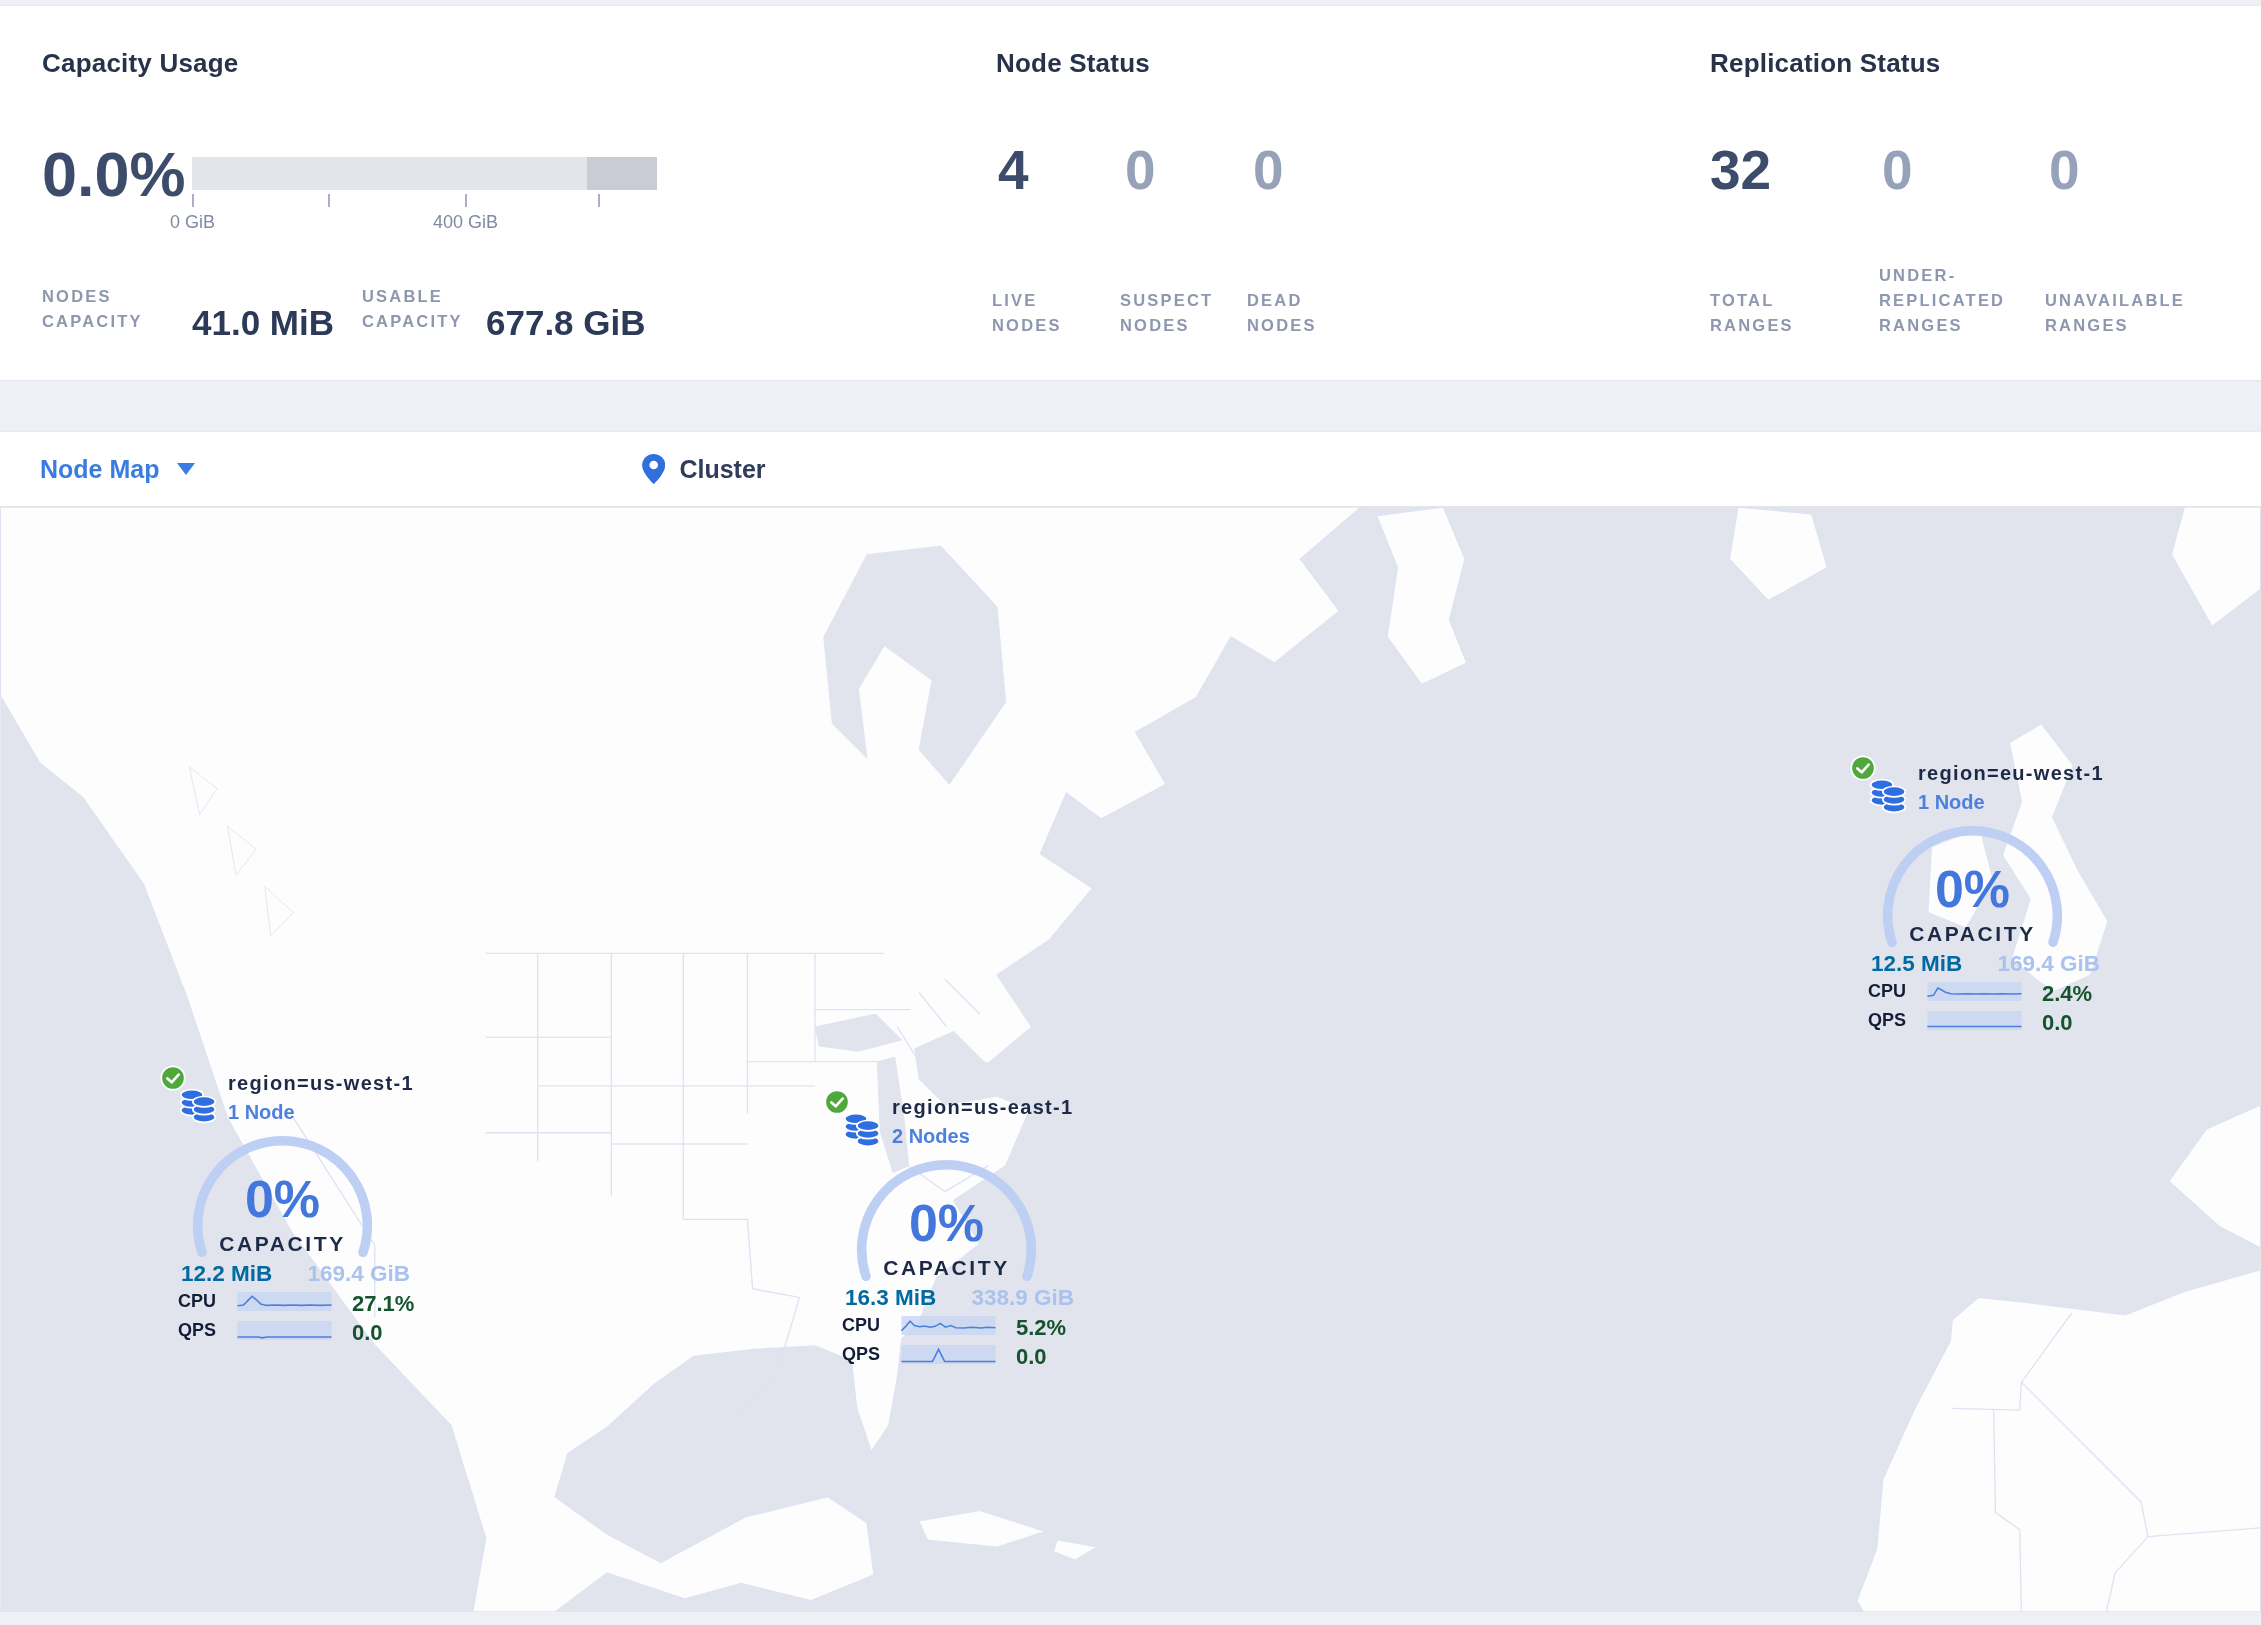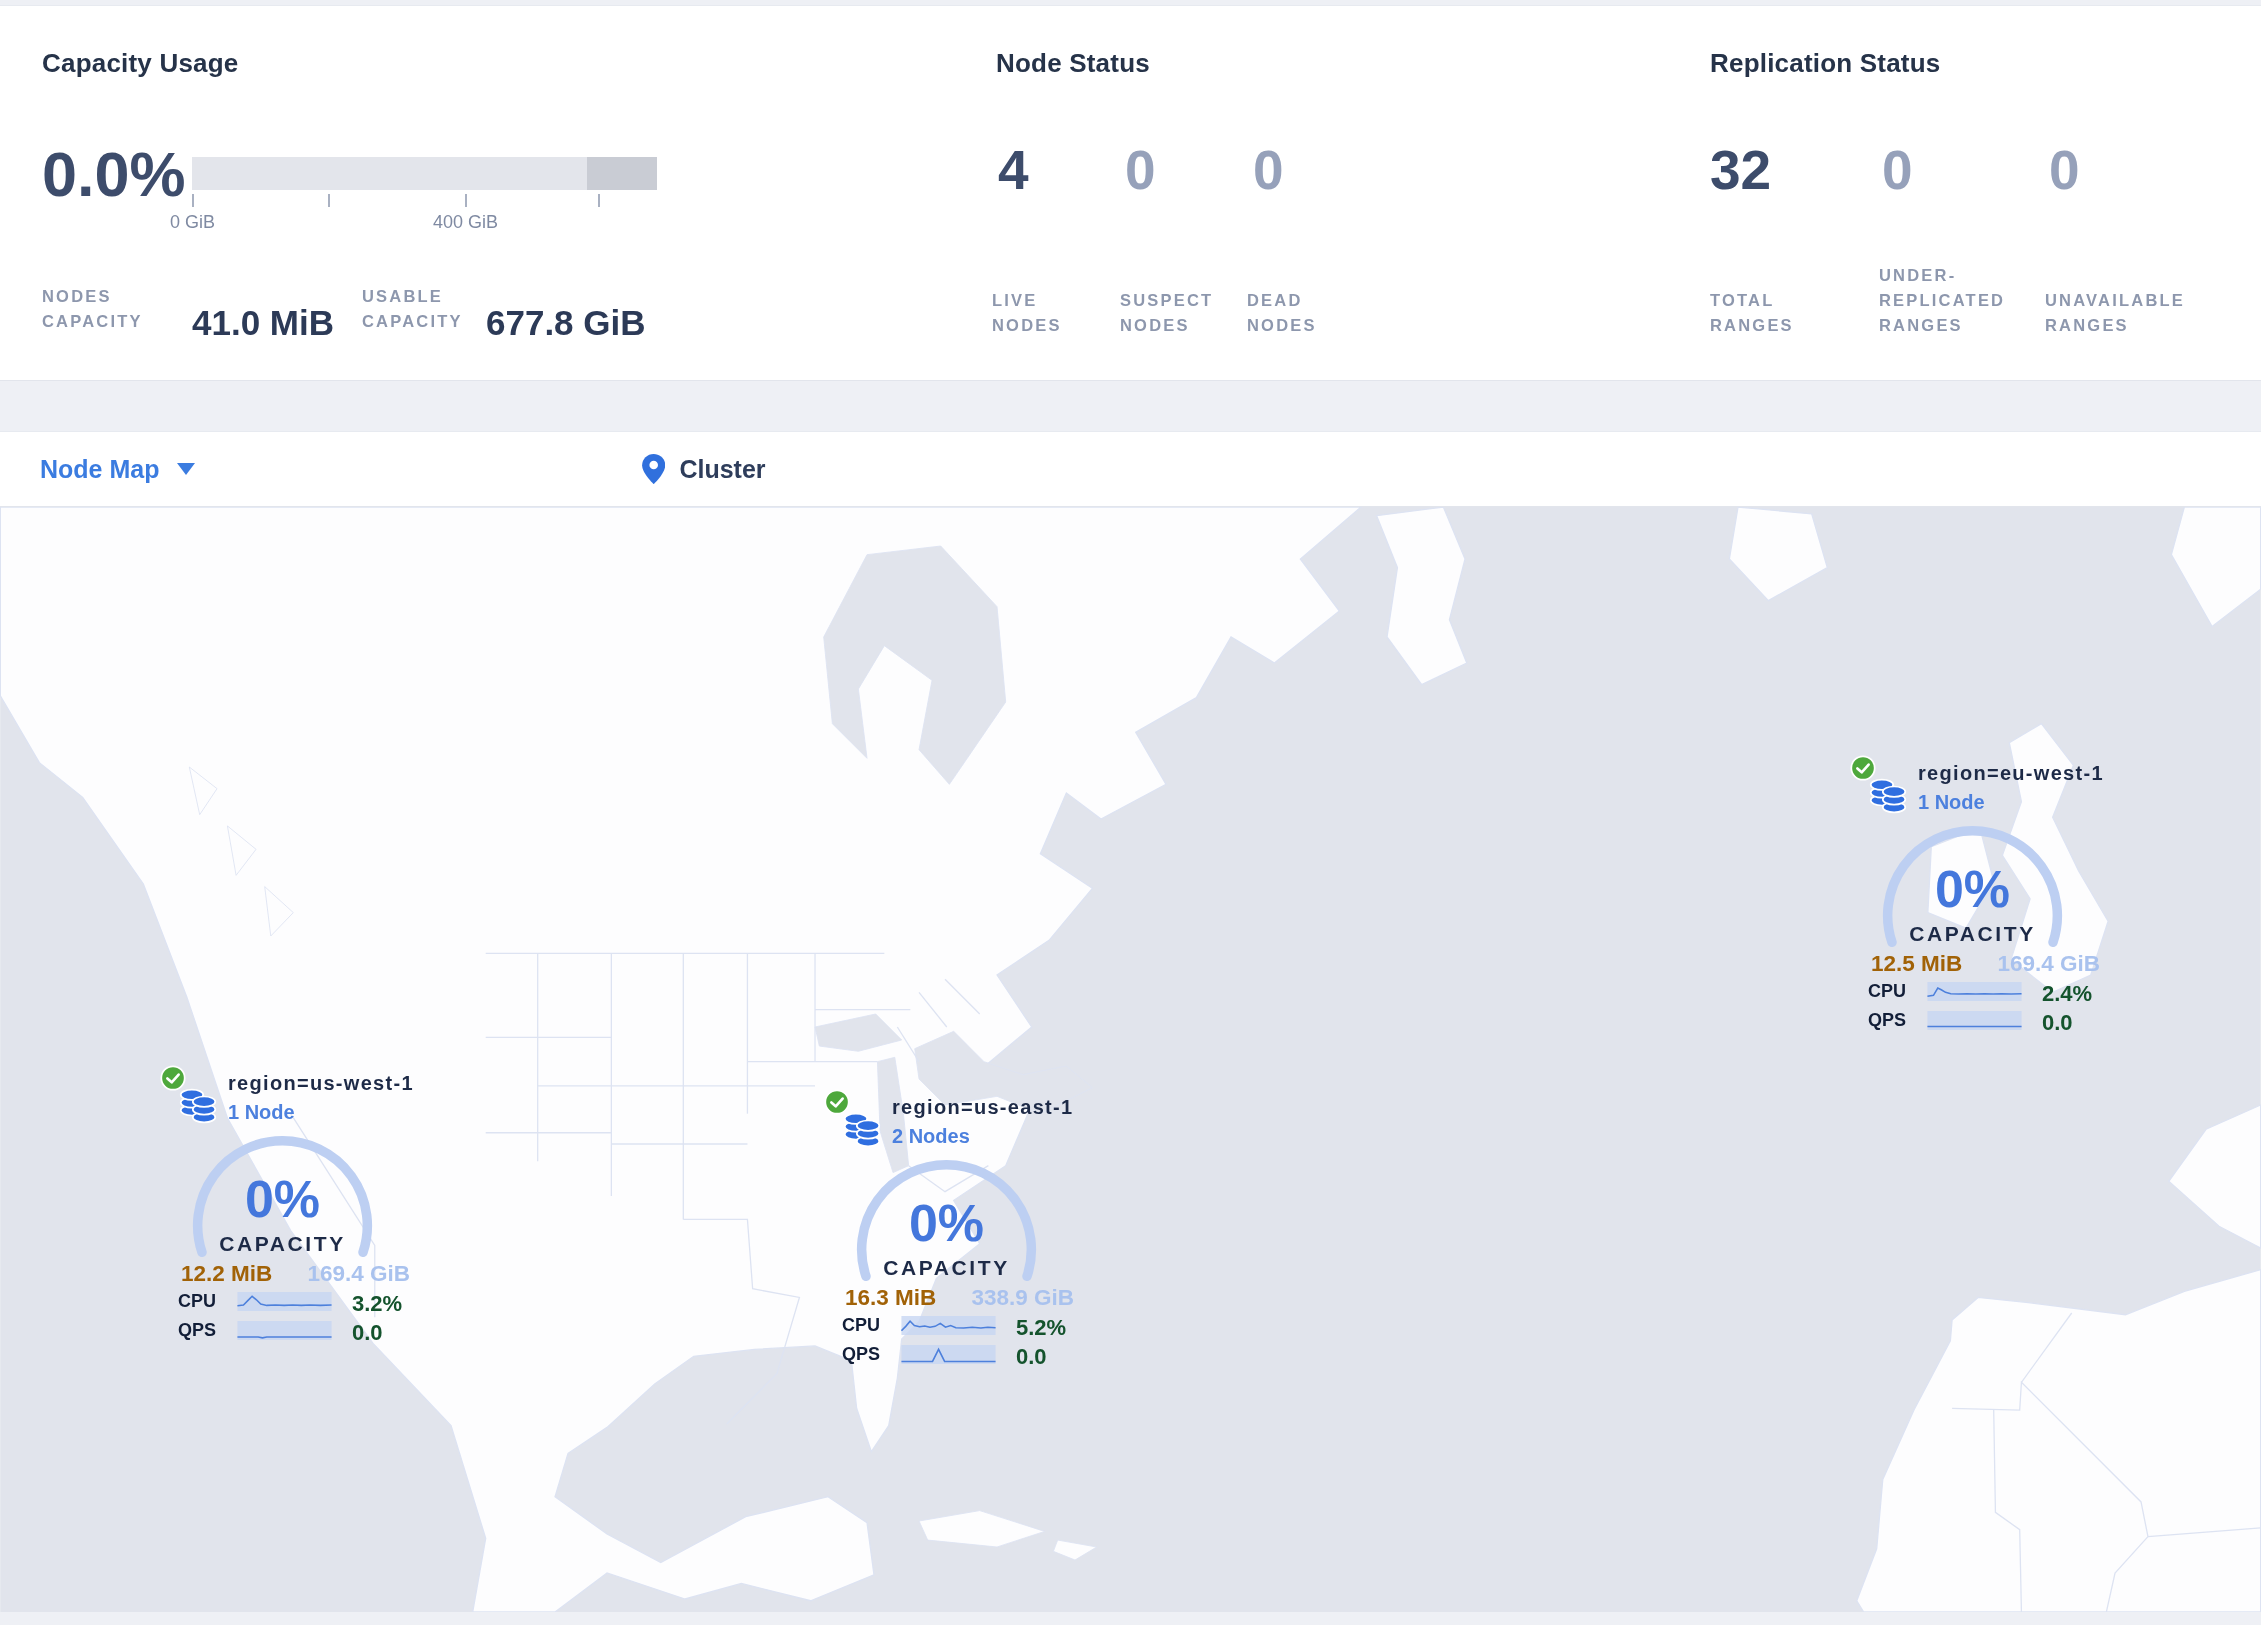--- a/index.html
+++ b/index.html
@@ -55,21 +55,21 @@
   .marker .region { position:absolute; left:68px; top:7px; font-size:20px; font-weight:700; letter-spacing:1.3px;
                     color:#1d2a47; white-space:nowrap; }
   .marker .nodes { position:absolute; left:68px; top:36px; font-size:20px; font-weight:700; color:#4c80de; white-space:nowrap; }
   .marker .gauge-svg { position:absolute; left:29px; top:67px; }
   .marker .pct { position:absolute; left:29px; top:108px; width:187px; text-align:center;
                  font-size:52px; font-weight:700; color:#4477dc; line-height:1; }
   .marker .caplabel { position:absolute; left:29px; top:167px; width:187px; text-align:center;
                       font-size:21px; font-weight:700; letter-spacing:2.6px; color:#1d2a47; }
   .marker .vals { position:absolute; left:21px; top:196px; width:229px; display:flex; justify-content:space-between;
                   font-size:22.5px; font-weight:700; }
-  .marker .vals .used { color:#a16207; }
+  .marker .vals .used { color:#0369a1; }
   .marker .vals .total { color:#a9c2ee; }
   .marker .statrow { position:absolute; left:0; width:288px; height:22.5px; }
   .marker .statrow.r1 { top:225px; }
   .marker .statrow.r2 { top:254px; }
   .marker .statrow .slabel { position:absolute; left:0; top:0.9px; width:56px; text-align:right;
                              font-size:18px; font-weight:700; color:#121e38; }
   .marker .statrow .spark { position:absolute; left:77px; top:1.7px; }
   .marker .statrow .sval { position:absolute; left:192px; top:0.9px; font-size:22px; font-weight:700; color:#14532d; }
 </style>
 </head>
@@ -229,21 +229,21 @@
       <div class="vals">
         <span class="used">12.2 MiB</span>
         <span class="total">169.4 GiB</span>
       </div>
       <div class="statrow r1">
         <span class="slabel">CPU</span>
         <svg class="spark" width="95" height="19" viewBox="0 0 109 22">
           <rect width="109" height="22" fill="#c7d6f3" opacity="0.8"></rect>
           <polyline points="0,16 7,15 12,10 17,5 22,9 27,14 34,15.5 44,15 54,15.5 64,15 74,15.5 84,15 96,15.5 109,15" fill="none" stroke="#4d80dc" stroke-width="1.8"></polyline>
         </svg>
-        <span class="sval">3.2%</span>
+        <span class="sval">27.1%</span>
       </div>
       <div class="statrow r2">
         <span class="slabel">QPS</span>
         <svg class="spark" width="95" height="19" viewBox="0 0 109 22">
           <rect width="109" height="22" fill="#c7d6f3" opacity="0.8"></rect>
           <polyline points="0,18.5 24,18.5 29,19.5 34,18.5 109,18.5" fill="none" stroke="#4d80dc" stroke-width="1.8"></polyline>
         </svg>
         <span class="sval">0.0</span>
       </div>
     </div>

